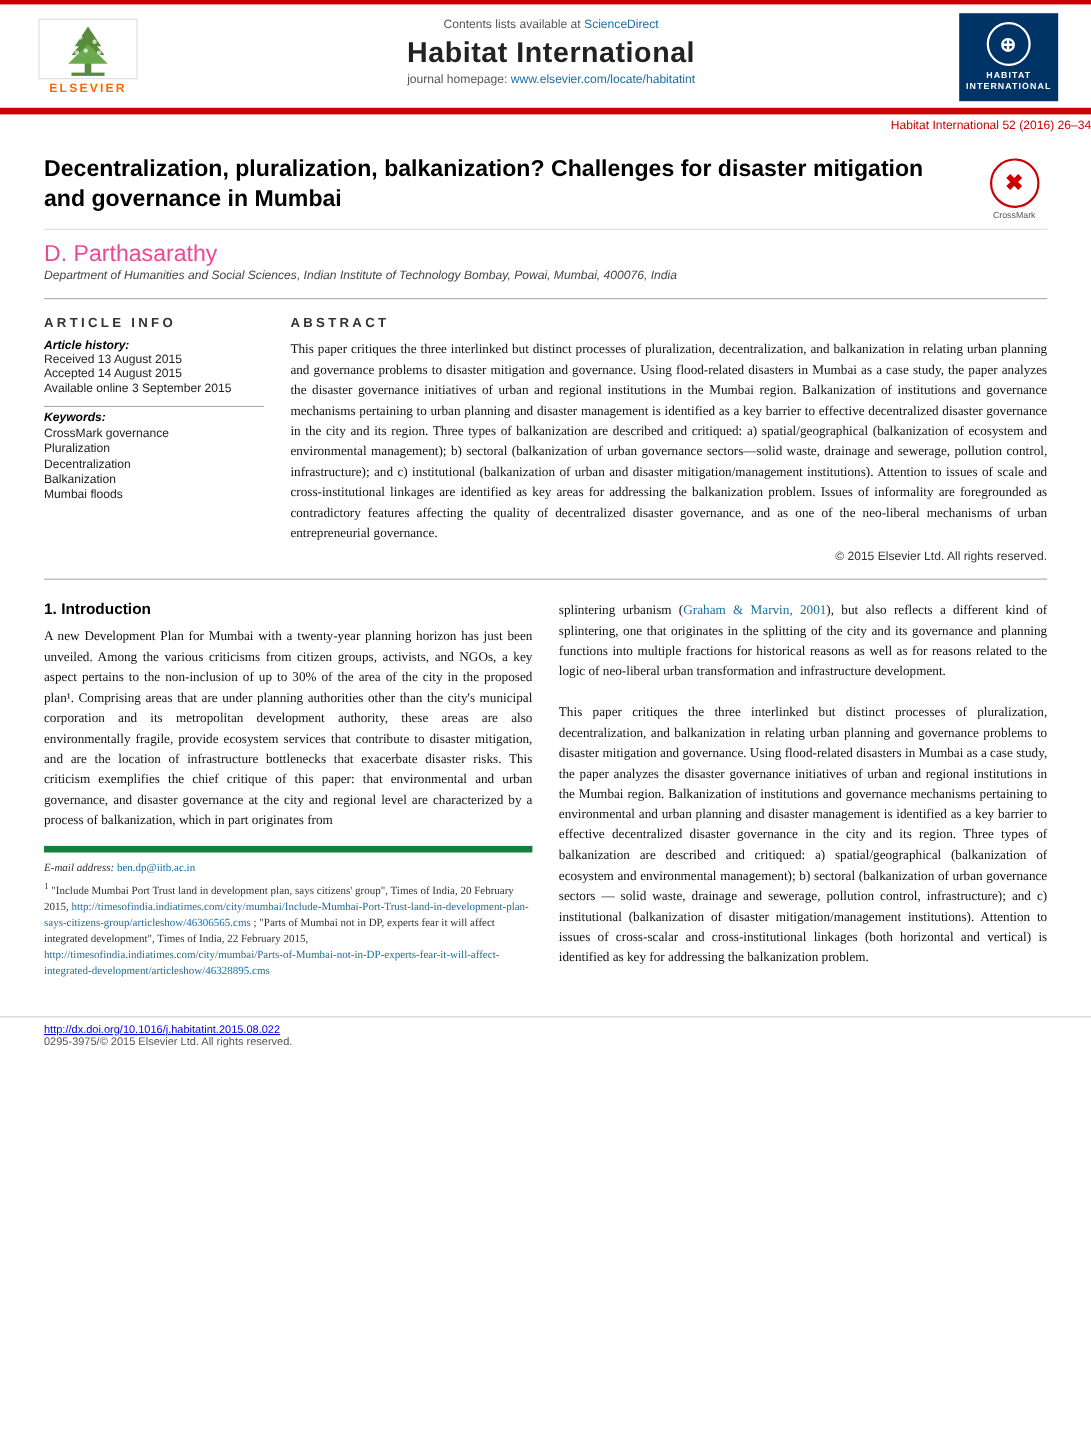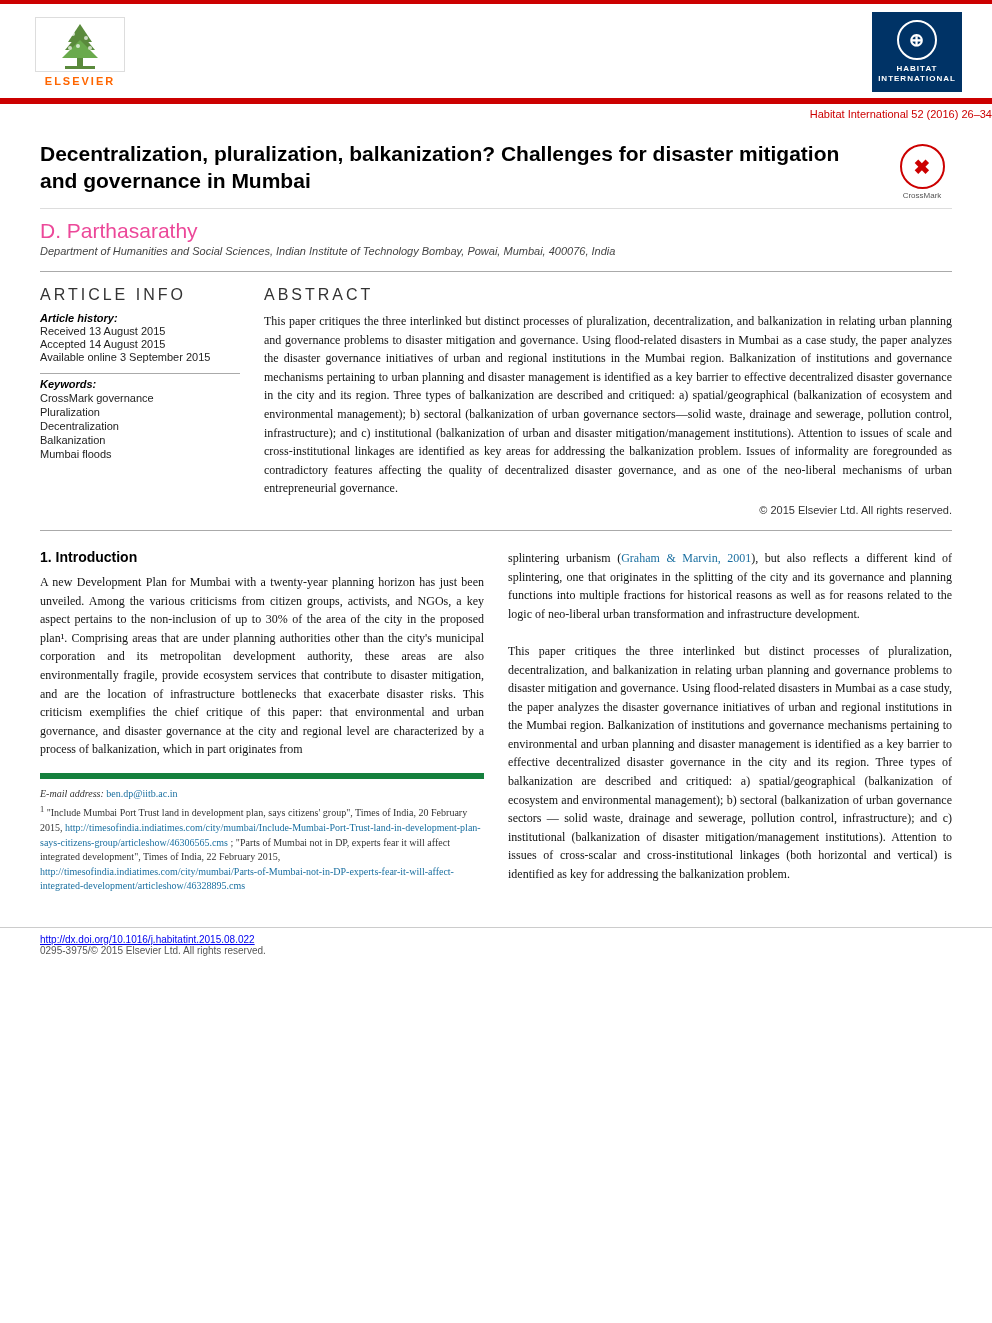--- a/index.html
+++ b/index.html
@@ -197,25 +197,25 @@
       margin-top: 10px;
     }
     .col-left {
       width: 200px;
       min-width: 200px;
     }
     .col-right {
       flex: 1;
     }
     .section-heading {
-      font-size: 16px;
+      font-size: 12px;
       font-family: Arial, sans-serif;
       letter-spacing: 3px;
       color: #333;
-      font-weight: normal;
+      font-weight: bold;
       margin-bottom: 8px;
       text-transform: uppercase;
     }
     .article-history {
       font-size: 11px;
       font-family: Arial, sans-serif;
       margin-bottom: 10px;
     }
     .history-label {
       font-style: italic;
@@ -352,20 +352,31 @@
           <circle cx="33" cy="14" r="2" fill="#fff" opacity="0.7"></circle>
           <circle cx="46" cy="18" r="2" fill="#fff" opacity="0.7"></circle>
           <circle cx="38" cy="26" r="2" fill="#fff" opacity="0.7"></circle>
           <circle cx="50" cy="28" r="2" fill="#fff" opacity="0.7"></circle>
           <circle cx="30" cy="28" r="2" fill="#fff" opacity="0.7"></circle>
         </svg>
       </div>
       <div class="elsevier-wordmark">ELSEVIER</div>
     </div>
 
+    <div class="journal-center">
+      <div class="sciencedirect-line">
+        <span>Contents lists available at </span>
+        <a href="#">ScienceDirect</a>
+      </div>
+      <div class="journal-title-header">Habitat International</div>
+      <div class="homepage-line">
+        <span>journal homepage: </span>
+        <a href="#">www.elsevier.com/locate/habitatint</a>
+      </div>
+    </div>
 
     <div class="habitat-logo">
       <div class="habitat-logo-box">
         <div class="h-globe">⊕</div>
         <div class="h-text">
           <div>HABITAT</div>
           <div>INTERNATIONAL</div>
         </div>
       </div>
     </div>

